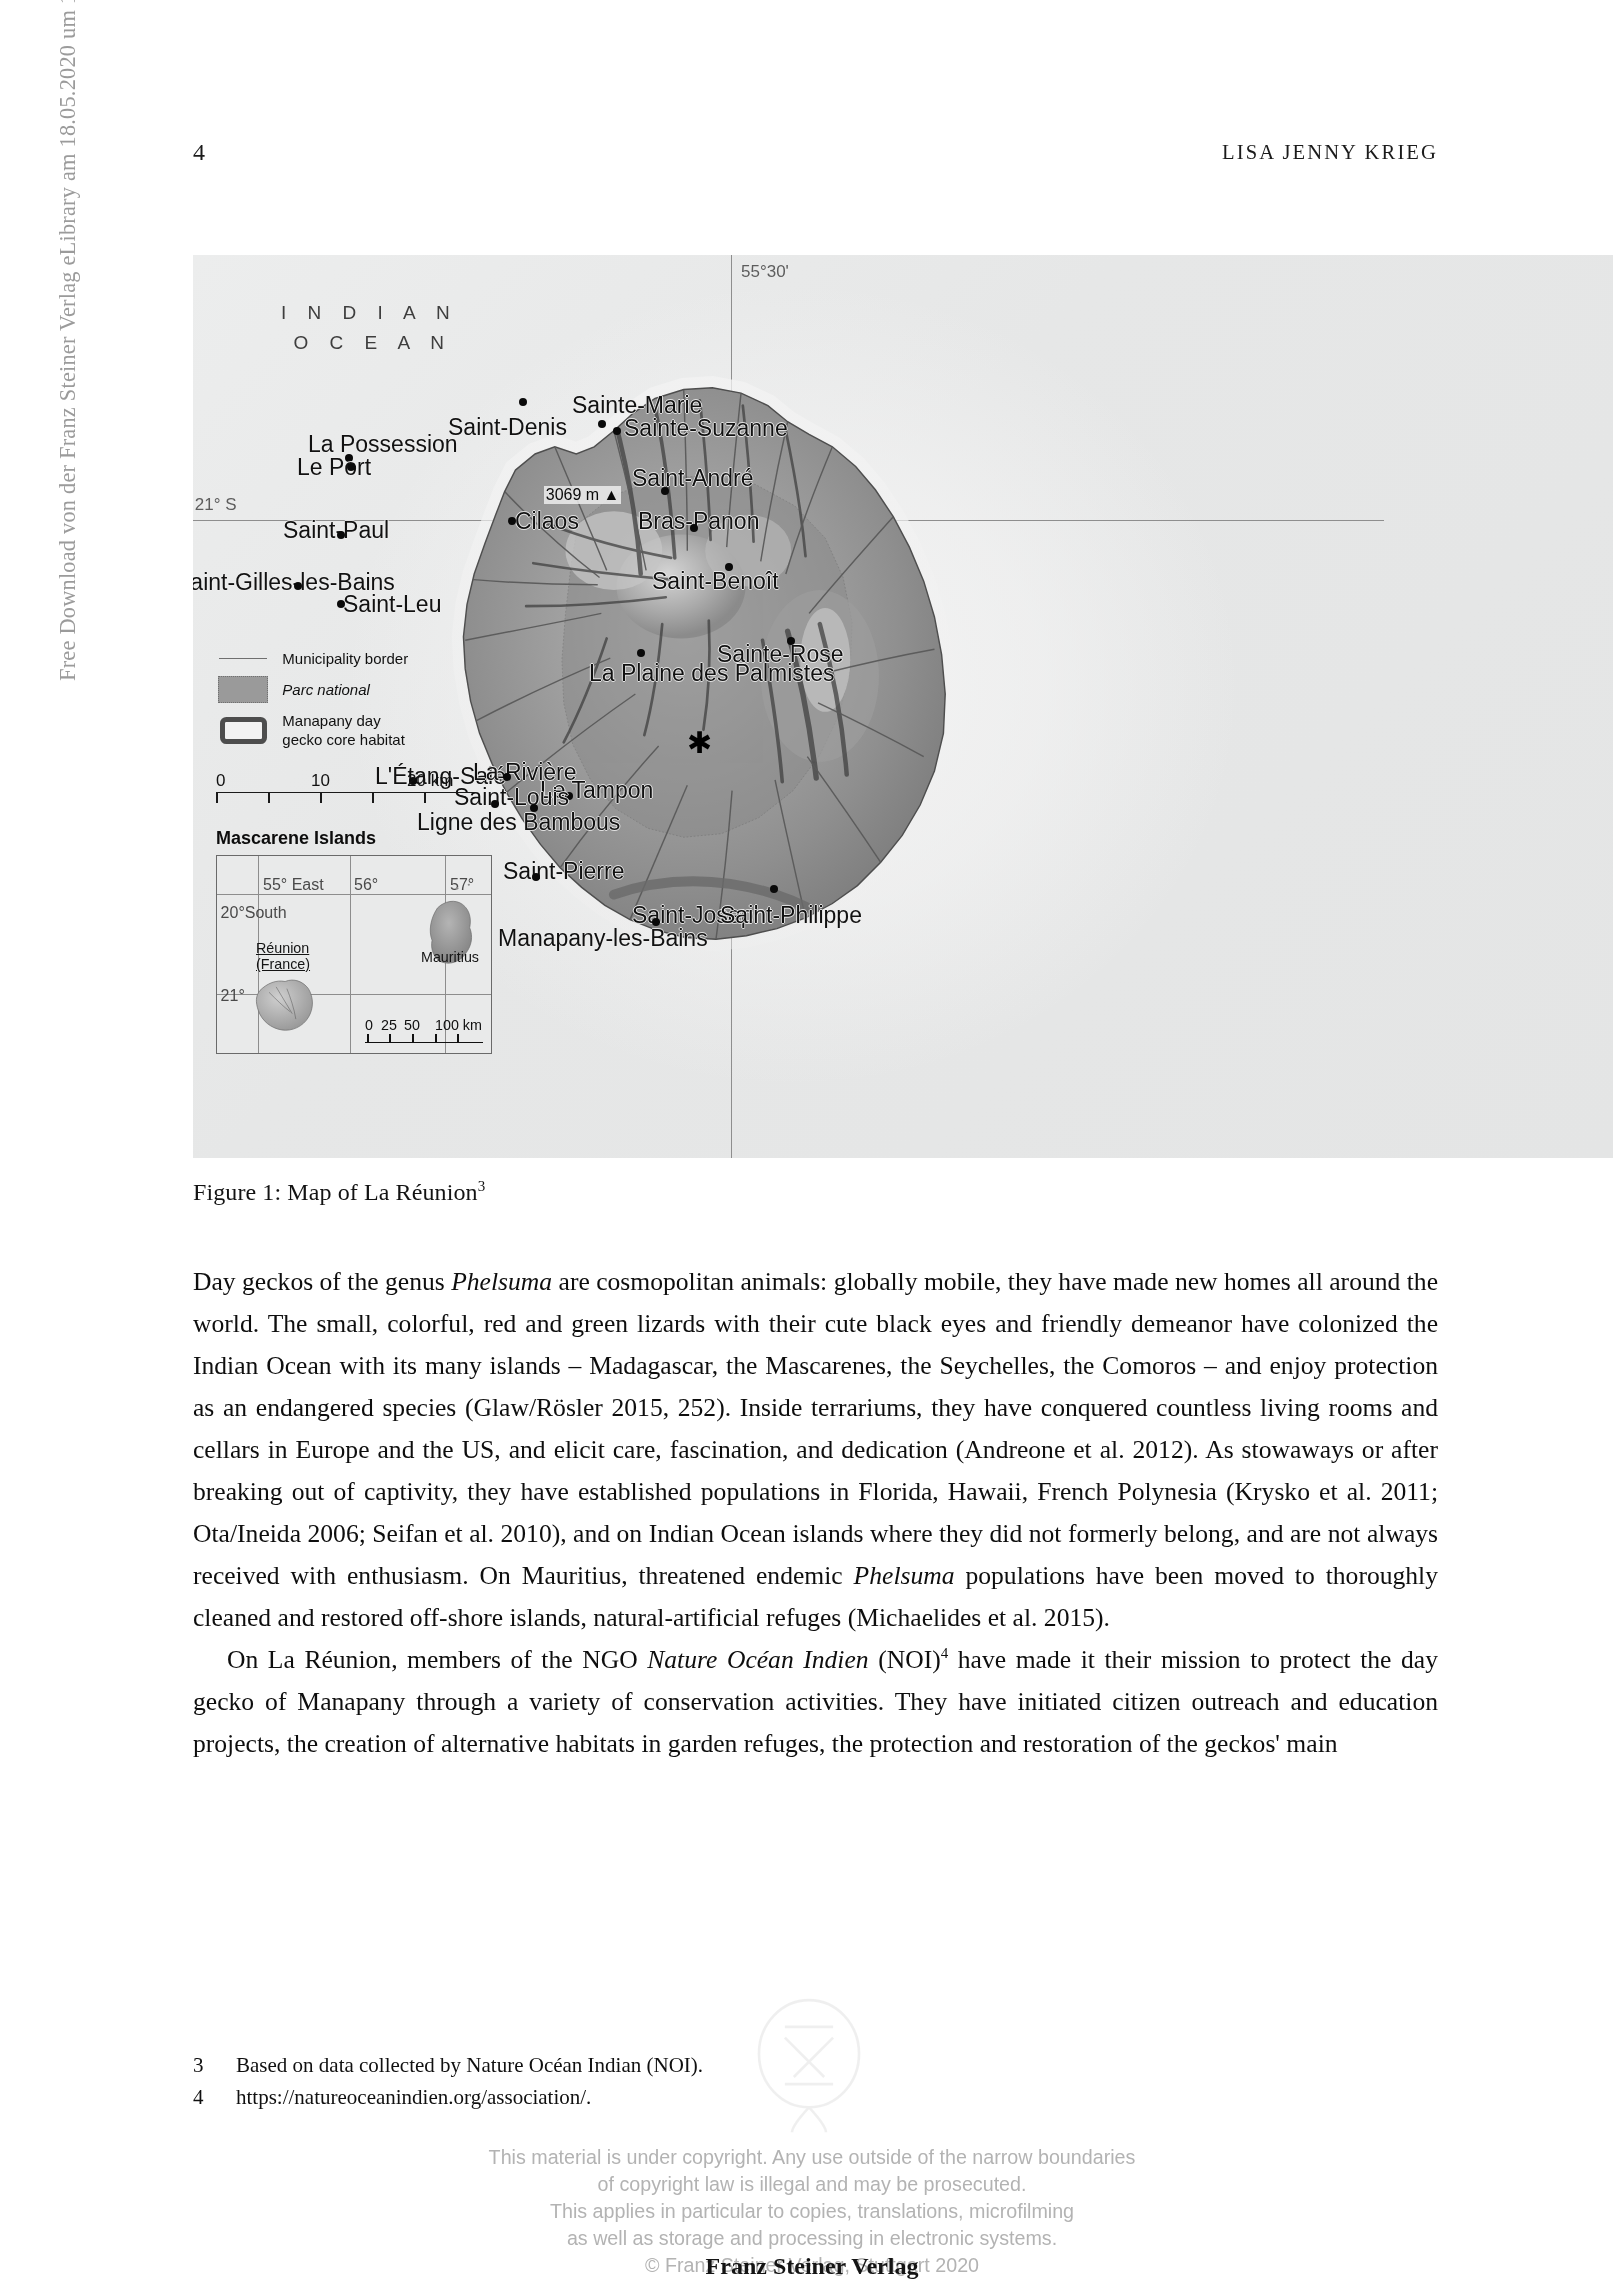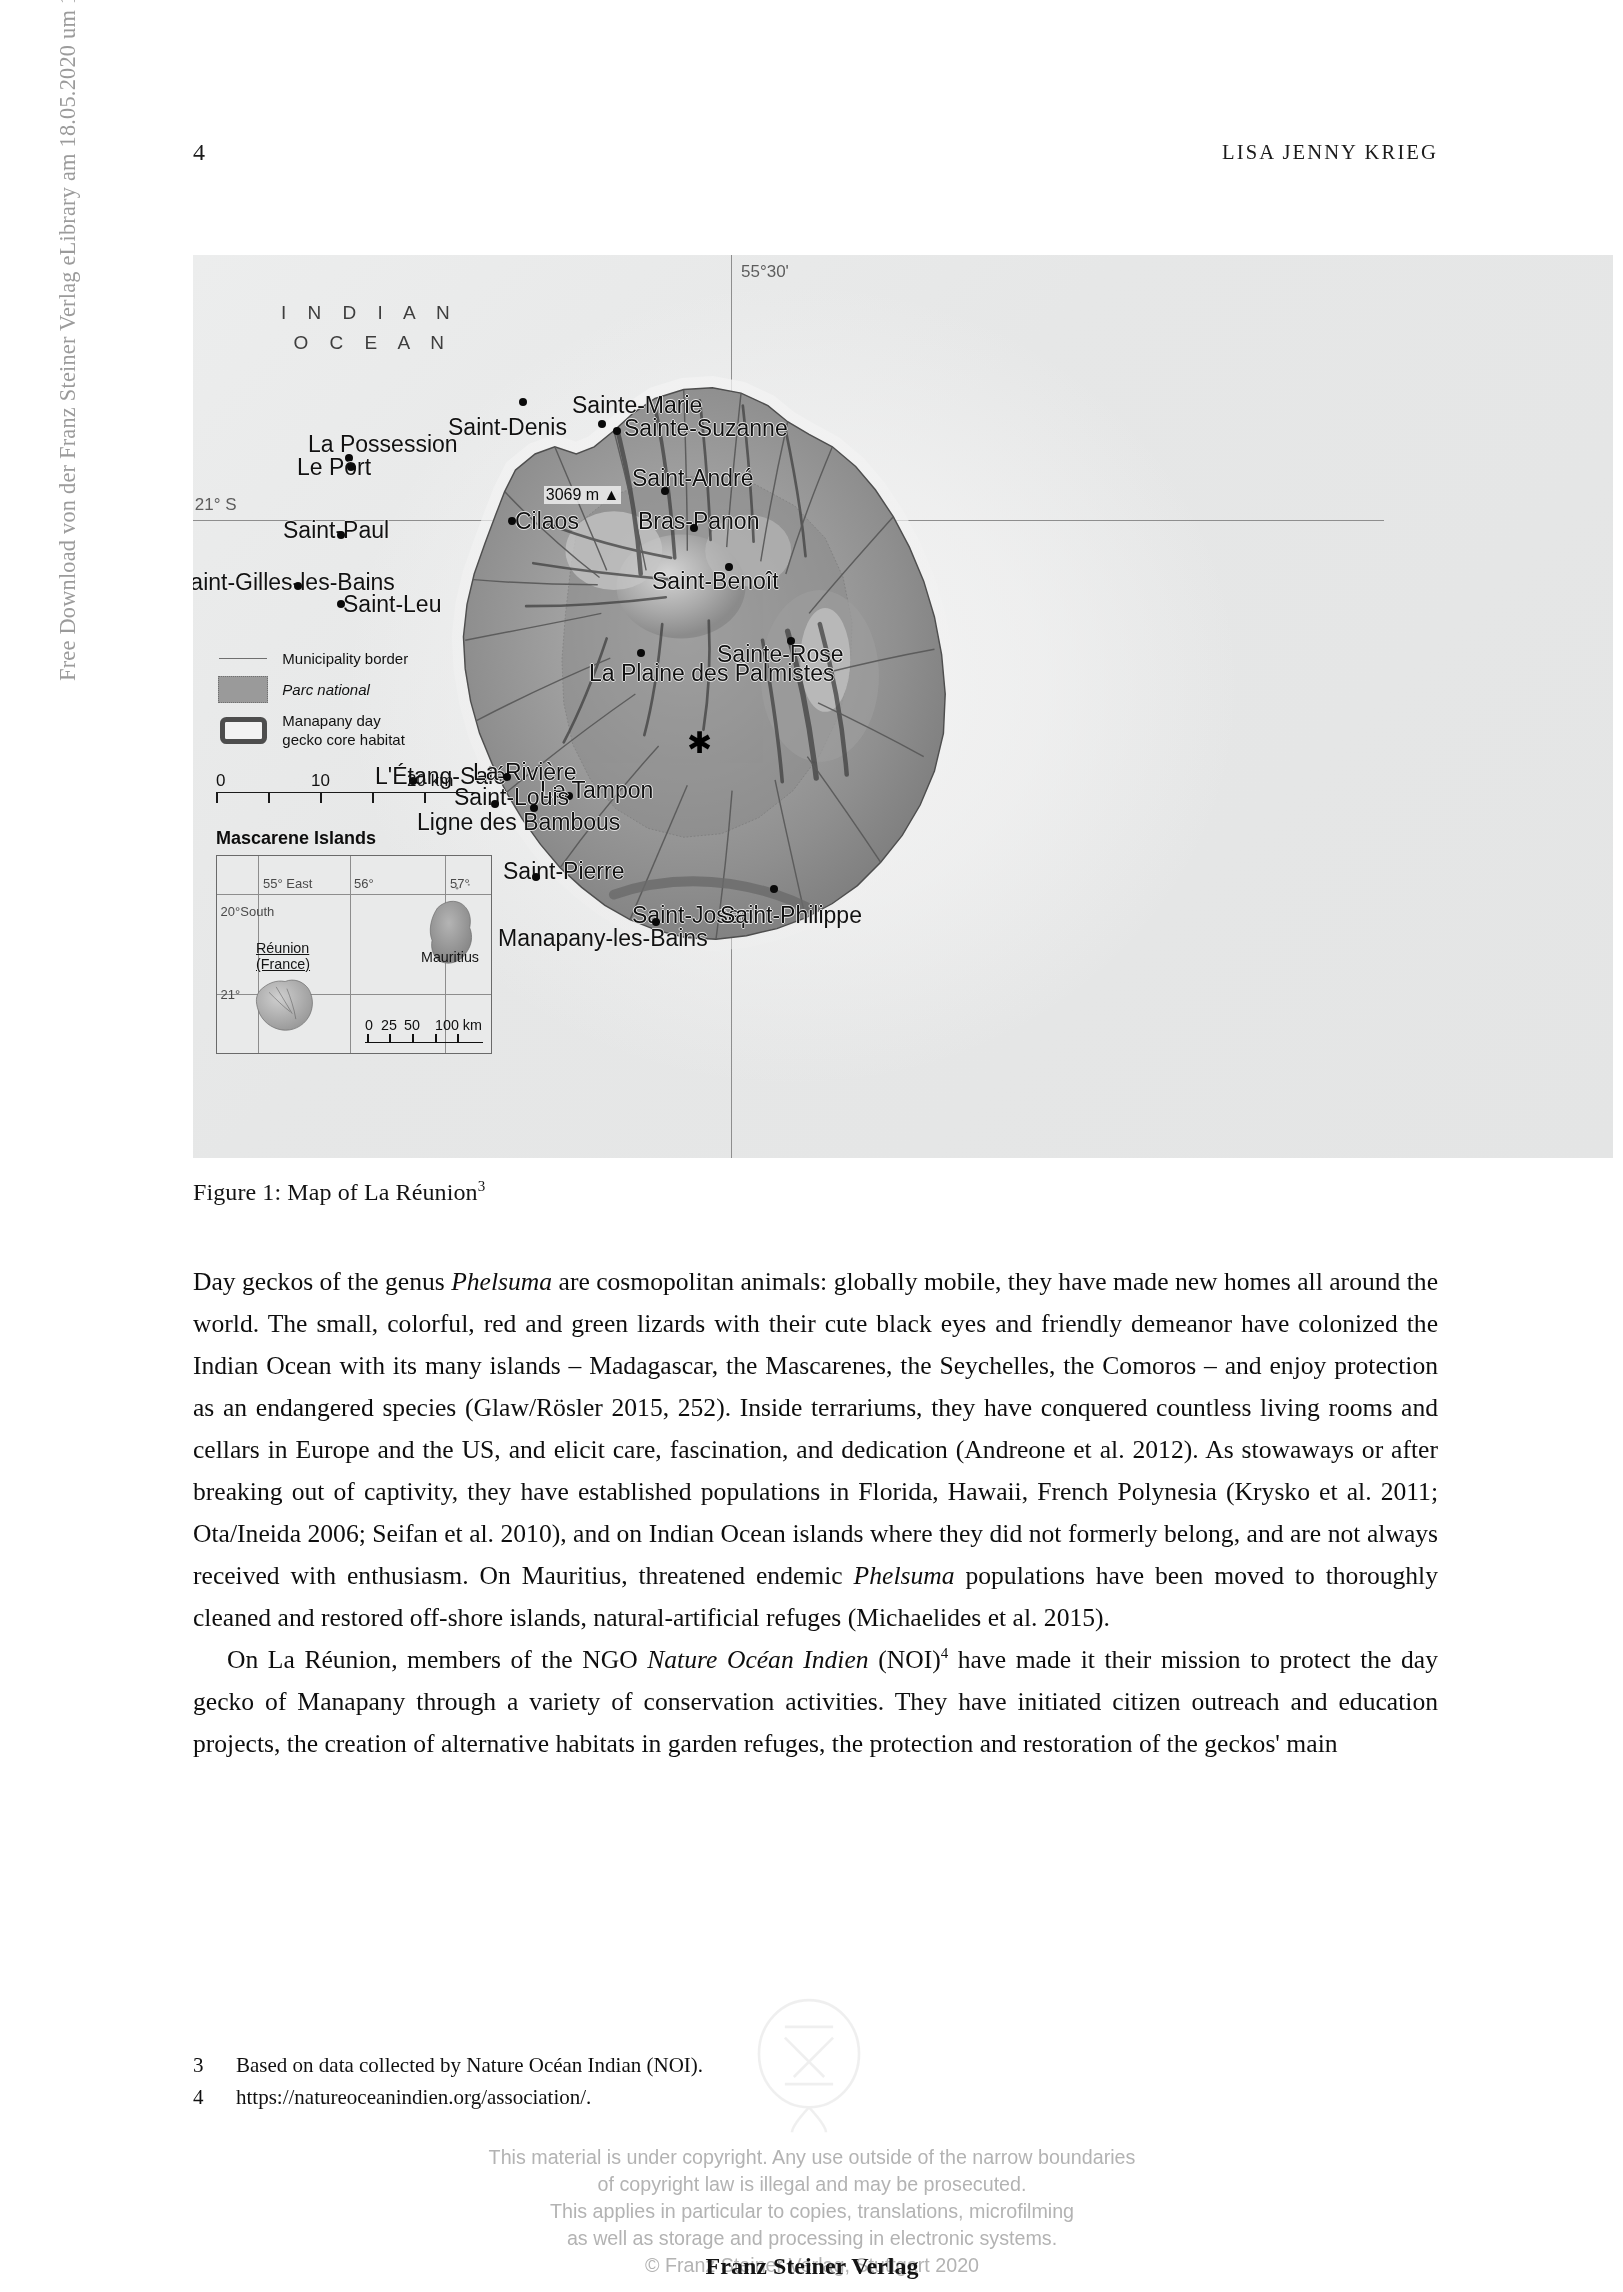--- a/index.html
+++ b/index.html
@@ -234,21 +234,21 @@
     background: #e9eaea;
     box-sizing: border-box;
     overflow: hidden;
   }
   #inset-box .igrid { position: absolute; background: #8d8d8d; }
   #inset-box .igrid.v { width: 0.9px; top: 0; bottom: 0; }
   #inset-box .igrid.h { height: 0.9px; left: 0; right: 0; }
   .inset-lab {
     position: absolute;
     font-family: "Liberation Sans", sans-serif;
-    font-size: 13px;
+    font-size: 16px;
     color: #4a4a4a;
     white-space: nowrap;
   }
   .inset-name {
     position: absolute;
     font-family: "Liberation Sans", sans-serif;
     font-size: 14.3px;
     color: #141414;
     white-space: nowrap;
     line-height: 16px;

